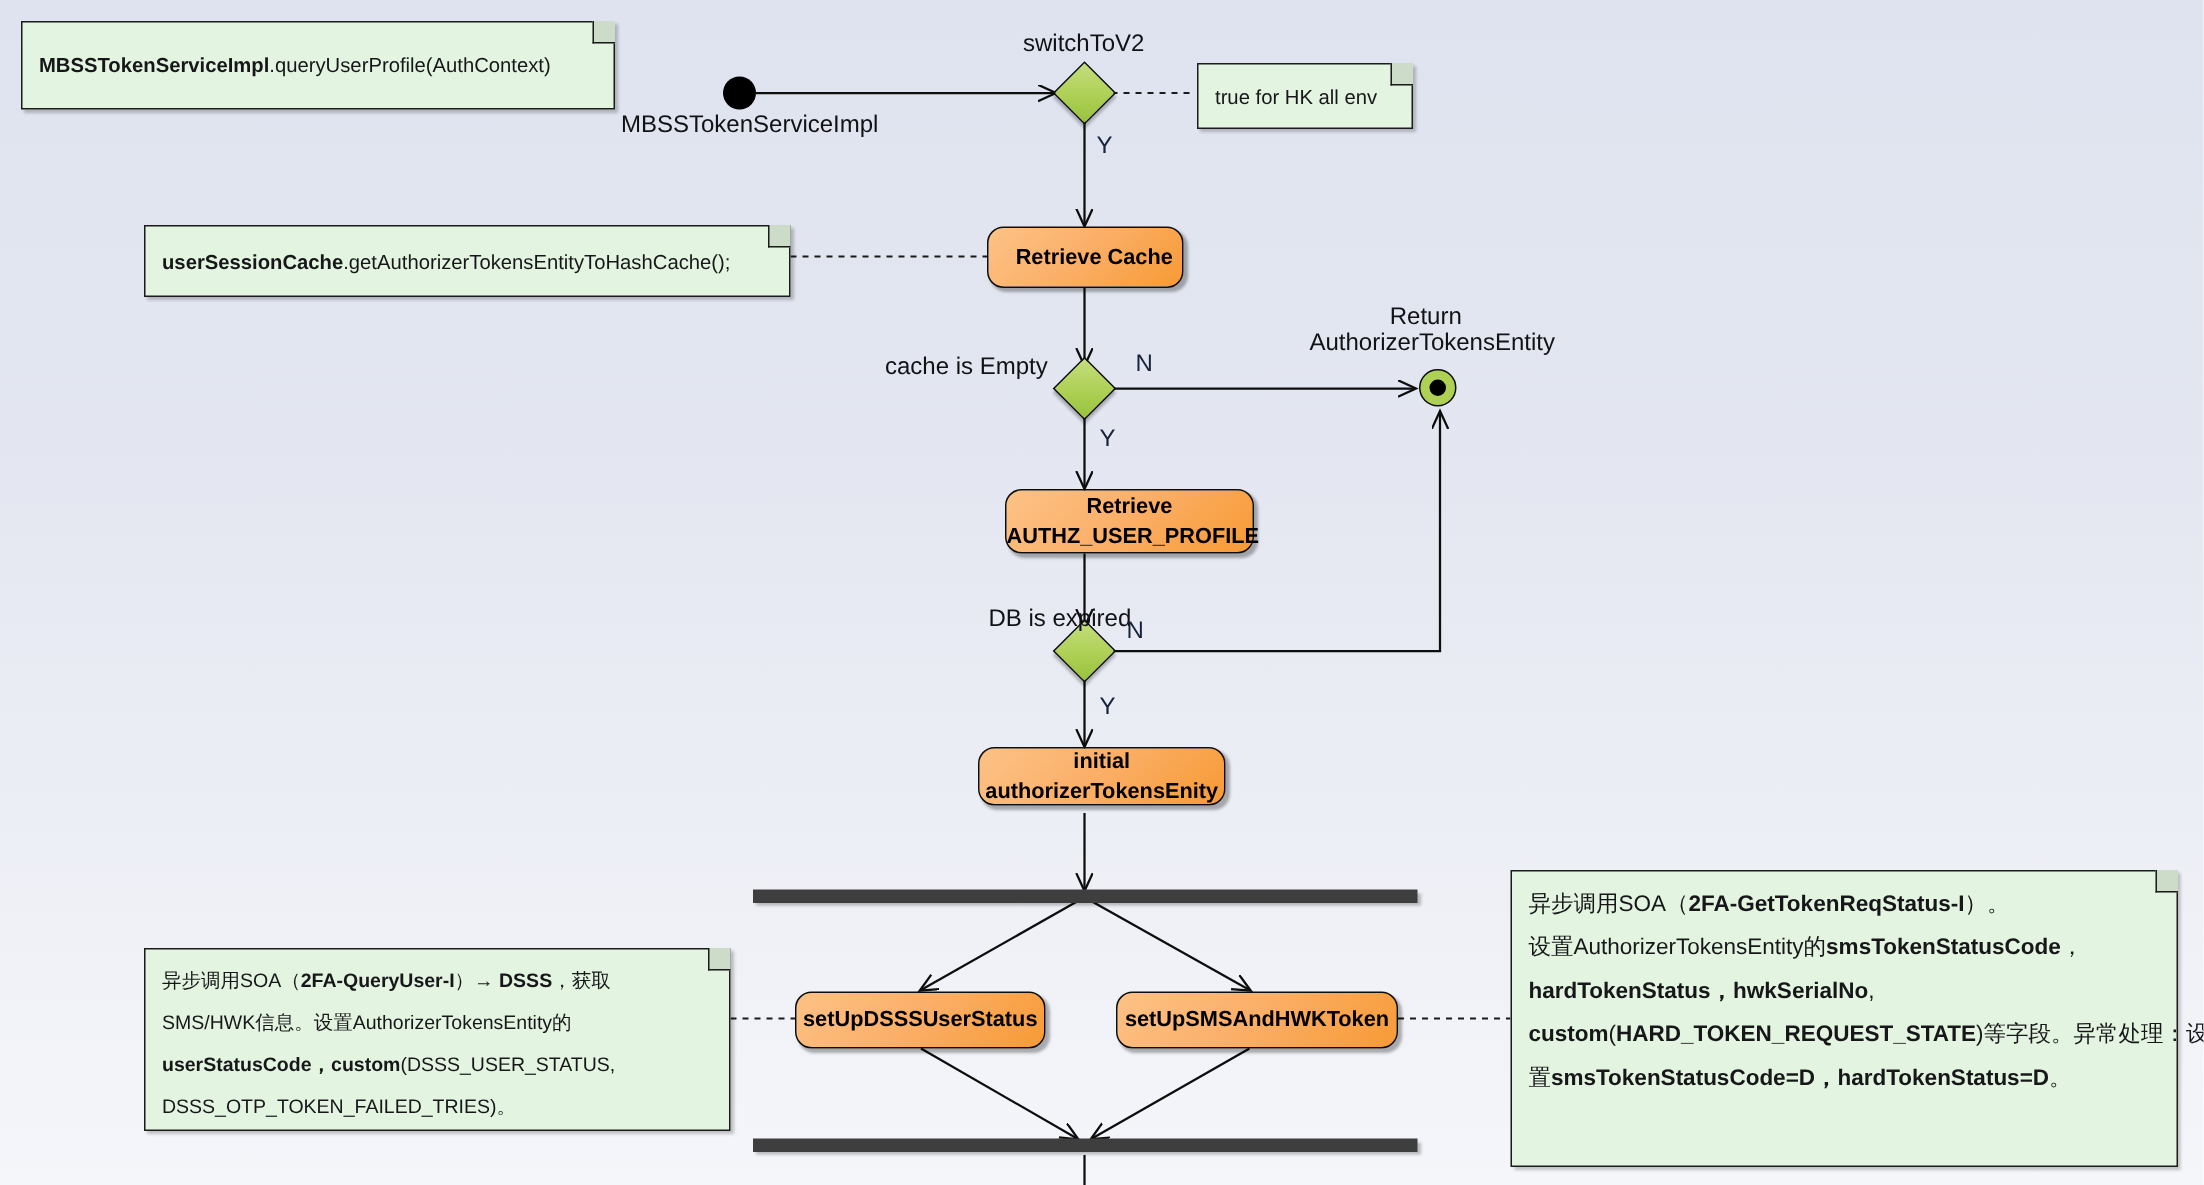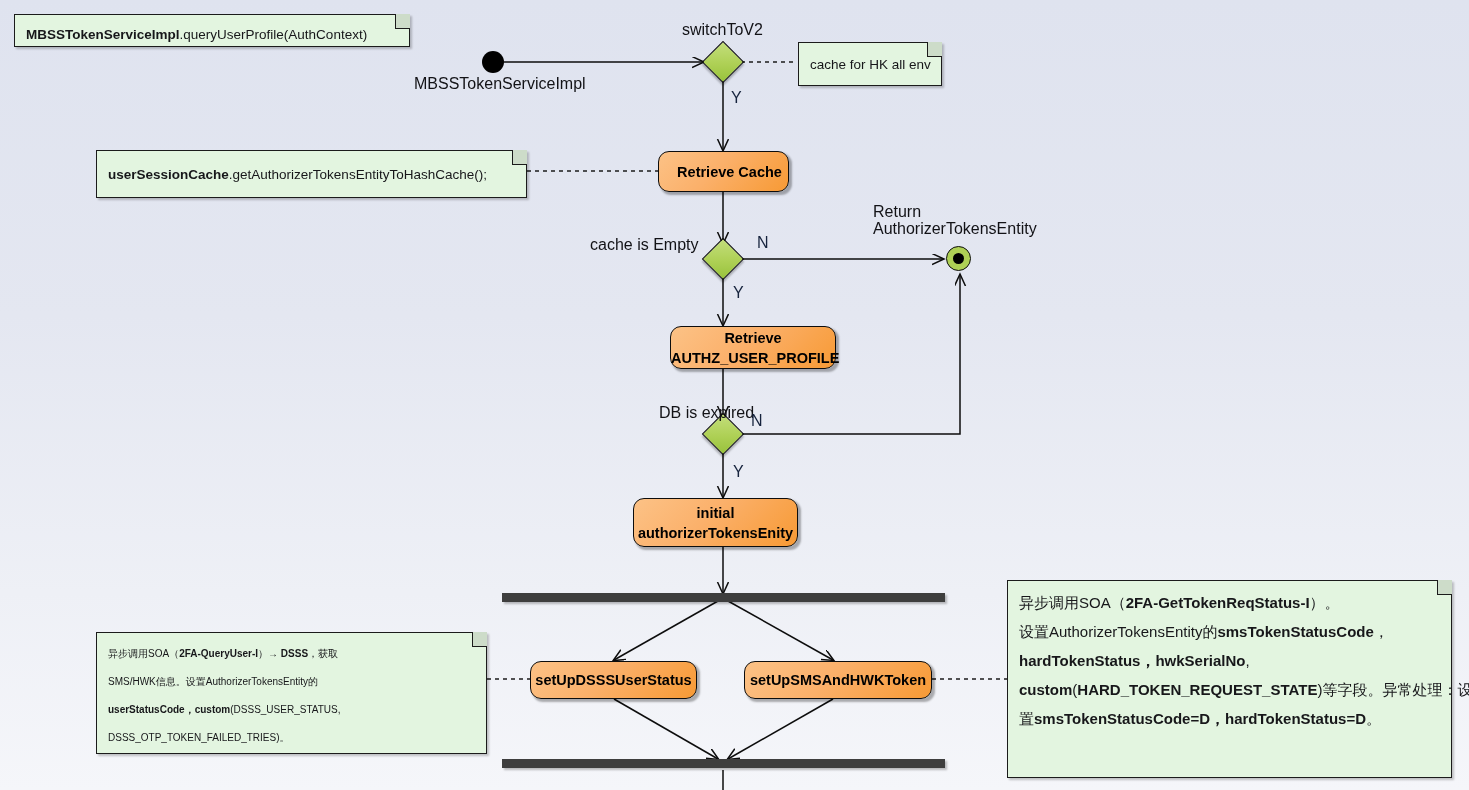--- a/index.html
+++ b/index.html
@@ -123,21 +123,21 @@
   }
 
   
   .label {
     position: absolute;
     font-size: 16px;
     color: #121216;
     white-space: nowrap;
     line-height: 17px;
   }
-  .label.center { }
+  .label.center { text-align: center; }
   .label.branch { color: #16233d; }
 </style>
 </head>
 <body>
 
 <div id="stage">
 
   <svg id="edges" viewBox="0 0 1469 790" width="1469" height="790">
     <defs>
       <marker id="ah" markerWidth="16" markerHeight="16" refX="11" refY="5.5" orient="auto" markerUnits="userSpaceOnUse">
@@ -176,40 +176,40 @@
     </g>
     <g stroke="#1b1b1b" stroke-width="1.4" fill="none" stroke-dasharray="4,4">
 
       <line x1="741" y1="62" x2="797" y2="62"></line>
       <line x1="527" y1="171" x2="658" y2="171"></line>
       <line x1="487" y1="679" x2="530" y2="679"></line>
       <line x1="932" y1="679" x2="1007" y2="679"></line>
     </g>
   </svg>
 
-  <div class="note" style="left:14px; top:14px; width:396px; height:33px; display:flex; align-items:flex-start;">
+  <div class="note" style="left:14px; top:14px; width:396px; height:59px; display:flex; align-items:center;">
     <div class="note-line">
       <b>MBSSTokenServiceImpl</b><span>.queryUserProfile(AuthContext)</span>
     </div>
     <div class="fold"></div>
   </div>
 
   <div class="note" style="left:798px; top:42px; width:144px; height:44px; display:flex; align-items:center;">
-    <div class="note-line">cache for HK all env</div>
+    <div class="note-line">true for HK all env</div>
     <div class="fold"></div>
   </div>
 
   <div class="note" style="left:96px; top:150px; width:431px; height:48px; display:flex; align-items:center;">
     <div class="note-line">
       <b>userSessionCache</b><span>.getAuthorizerTokensEntityToHashCache();</span>
     </div>
     <div class="fold"></div>
   </div>
 
-  <div class="note" style="left:96px; top:632px; width:391px; height:122px; line-height:28px; font-size:10px;">
+  <div class="note" style="left:96px; top:632px; width:391px; height:122px; line-height:28px; font-size:13px;">
     <div class="note-line">异步调用SOA（<b>2FA-QueryUser-I</b>）→ <b>DSSS</b>，获取</div>
     <div class="note-line">SMS/HWK信息。设置AuthorizerTokensEntity的</div>
     <div class="note-line"><b>userStatusCode，custom</b>(DSSS_USER_STATUS,</div>
     <div class="note-line">DSSS_OTP_TOKEN_FAILED_TRIES)。</div>
     <div class="fold"></div>
   </div>
 
   <div class="note" style="left:1007px; top:580px; width:445px; height:198px; line-height:29px; font-size:15px;">
     <div class="note-line">异步调用SOA（<b>2FA-GetTokenReqStatus-I</b>）。</div>
     <div class="note-line">设置AuthorizerTokensEntity的<b>smsTokenStatusCode</b>，</div>
@@ -248,21 +248,21 @@
       <span>Retrieve</span>
       <span style="display:block; width:100%; margin-left:0px;text-align:right;">AUTHZ_USER_PROFILE</span>
     </div>
   </div>
 
   <div class="diamond" style="left:708px; top:419px;"></div>
   <div class="label" style="left:619px; top:404px;margin-left:40px;">DB is expired</div>
   <div class="label branch" style="left:751px; top:412px;">N</div>
   <div class="label branch" style="left:733px; top:463px;">Y</div>
 
-  <div class="action" style="left:633px; top:498px; width:165px; height:49px;">
+  <div class="action" style="left:652px; top:498px; width:165px; height:39px;">
     <div style="display:block; width:100%;">
       <span>initial</span>
       <span style="display:block; width:100%;">authorizerTokensEnity</span>
     </div>
   </div>
 
   <div class="bar" style="left:502px; top:593px; width:443px;"></div>
 
   <div class="action" style="left:744px; top:661px; width:188px; height:38px;">
     <span>setUpSMSAndHWKToken</span>

